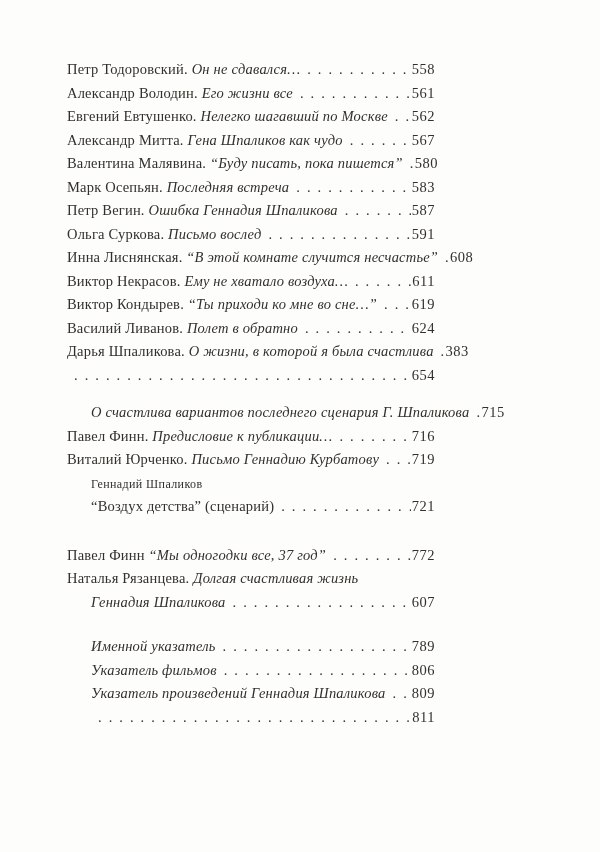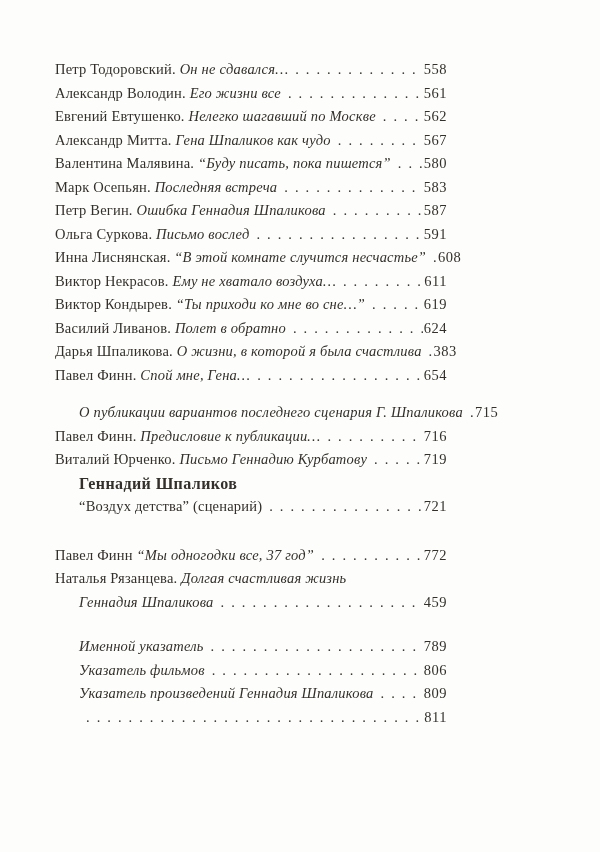--- a/index.html
+++ b/index.html
@@ -15,37 +15,37 @@
     font-family: "Liberation Serif", "DejaVu Serif", serif;
     color: #33302b;
     overflow: hidden;
   }
   .toc {
     position: absolute;
     left: 55px;
     top: 58px;
     width: 392px;
   }
-  .toc-group { margin: 0; }
+  .toc-group { margin: 12px; }
   .toc-row {
     display: flex;
     align-items: baseline;
     height: 23.5px;
     line-height: 23.5px;
     font-size: 14.5px;
     white-space: nowrap;
   }
   .toc-row.indent { padding-left: 24px; }
   .entry-text { flex: 0 0 auto; letter-spacing: 0.2px; }
   .seg-r { font-style: normal; }
   .seg-i { font-style: italic; }
   .seg-b {
     font-style: normal;
-    font-weight: bold;
-    font-size: 16px;
+    font-weight: normal;
+    font-size: 12px;
     letter-spacing: 0.4px;
   }
   .leader {
     flex: 1 1 auto;
     min-width: 4px;
     overflow: hidden;
     white-space: nowrap;
     letter-spacing: 7px;
     margin-left: 7px;
     margin-right: 1px;
@@ -121,28 +121,27 @@
           <span class="entry-text"><span class="seg-r">Василий Ливанов. </span><span class="seg-i">Полет в обратно</span></span>
           <span class="leader">................................................................................</span>
           <span class="page-num">624</span>
         </div>
         <div class="toc-row">
           <span class="entry-text"><span class="seg-r">Дарья Шпаликова. </span><span class="seg-i">О жизни, в которой я была счастлива</span></span>
           <span class="leader">................................................................................</span>
           <span class="page-num">383</span>
         </div>
         <div class="toc-row">
-          <span class="entry-text"><span class="seg-r">Павел Финн. </span><span class="seg-i">Спой мне, Гена…</span></span>
           <span class="leader">................................................................................</span>
           <span class="page-num">654</span>
         </div>
       </div>
       <div class="toc-group" style="margin-top: 14px;">
         <div class="toc-row indent">
-          <span class="entry-text"><span class="seg-i">О публикации вариантов последнего сценария Г. Шпаликова</span></span>
+          <span class="entry-text"><span class="seg-i">О счастлива вариантов последнего сценария Г. Шпаликова</span></span>
           <span class="leader">................................................................................</span>
           <span class="page-num">715</span>
         </div>
         <div class="toc-row">
           <span class="entry-text"><span class="seg-r">Павел Финн. </span><span class="seg-i">Предисловие к публикации…</span></span>
           <span class="leader">................................................................................</span>
           <span class="page-num">716</span>
         </div>
         <div class="toc-row">
           <span class="entry-text"><span class="seg-r">Виталий Юрченко. </span><span class="seg-i">Письмо Геннадию Курбатову</span></span>
@@ -163,21 +162,21 @@
           <span class="entry-text"><span class="seg-r">Павел Финн </span><span class="seg-i">“Мы одногодки все, 37 год”</span></span>
           <span class="leader">................................................................................</span>
           <span class="page-num">772</span>
         </div>
         <div class="toc-row">
           <span class="entry-text"><span class="seg-r">Наталья Рязанцева. </span><span class="seg-i">Долгая счастливая жизнь</span></span>
         </div>
         <div class="toc-row indent">
           <span class="entry-text"><span class="seg-i">Геннадия Шпаликова</span></span>
           <span class="leader">................................................................................</span>
-          <span class="page-num">459</span>
+          <span class="page-num">607</span>
         </div>
       </div>
       <div class="toc-group" style="margin-top: 21px; text-align: center;">
         <div class="toc-row indent">
           <span class="entry-text"><span class="seg-i">Именной указатель</span></span>
           <span class="leader">................................................................................</span>
           <span class="page-num">789</span>
         </div>
         <div class="toc-row indent">
           <span class="entry-text"><span class="seg-i">Указатель фильмов</span></span>

